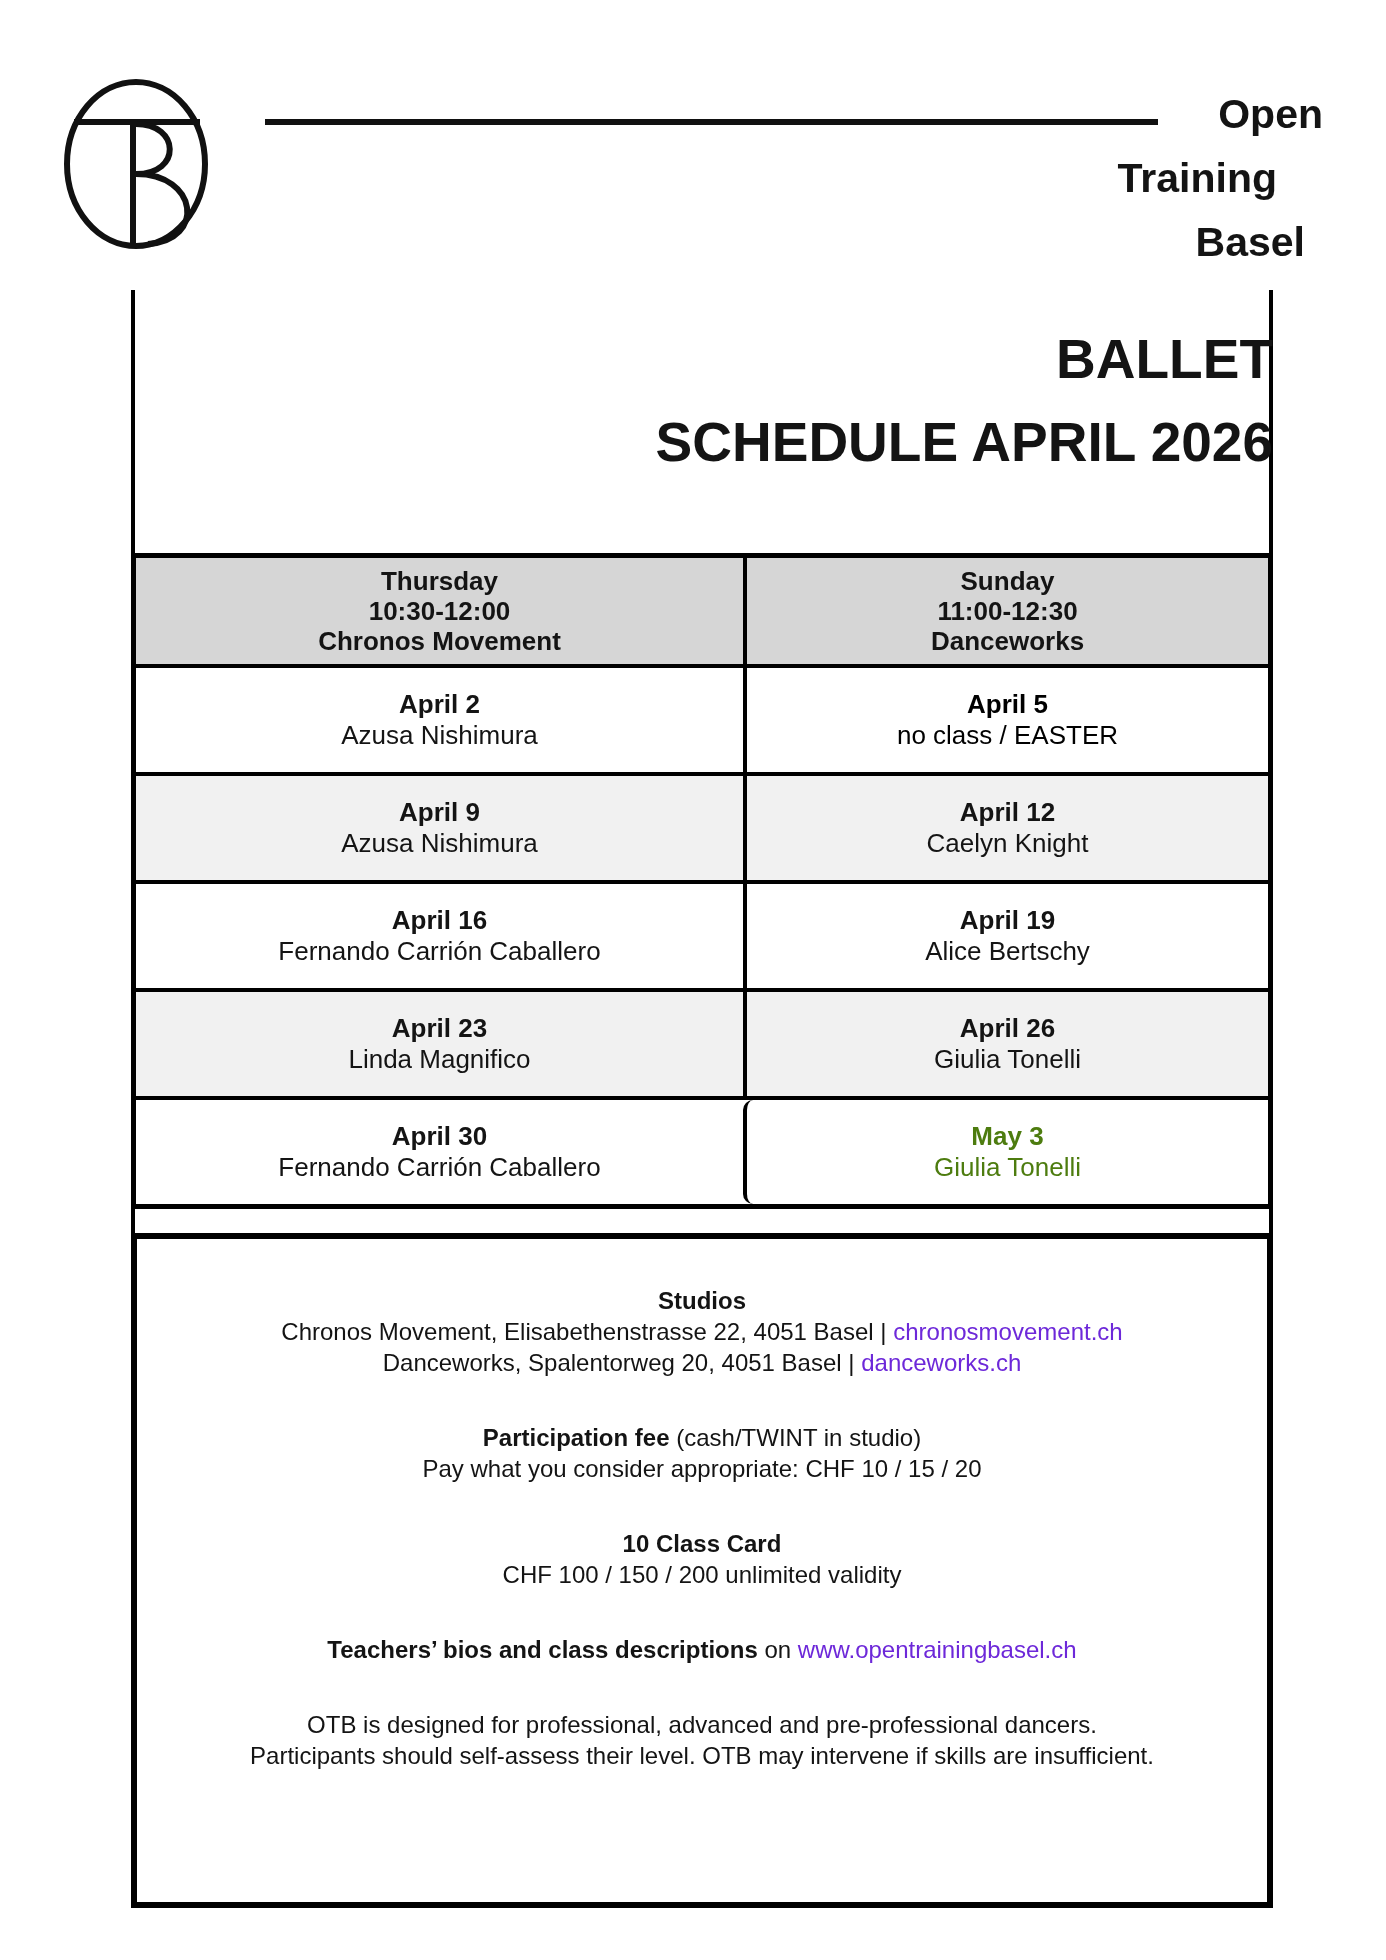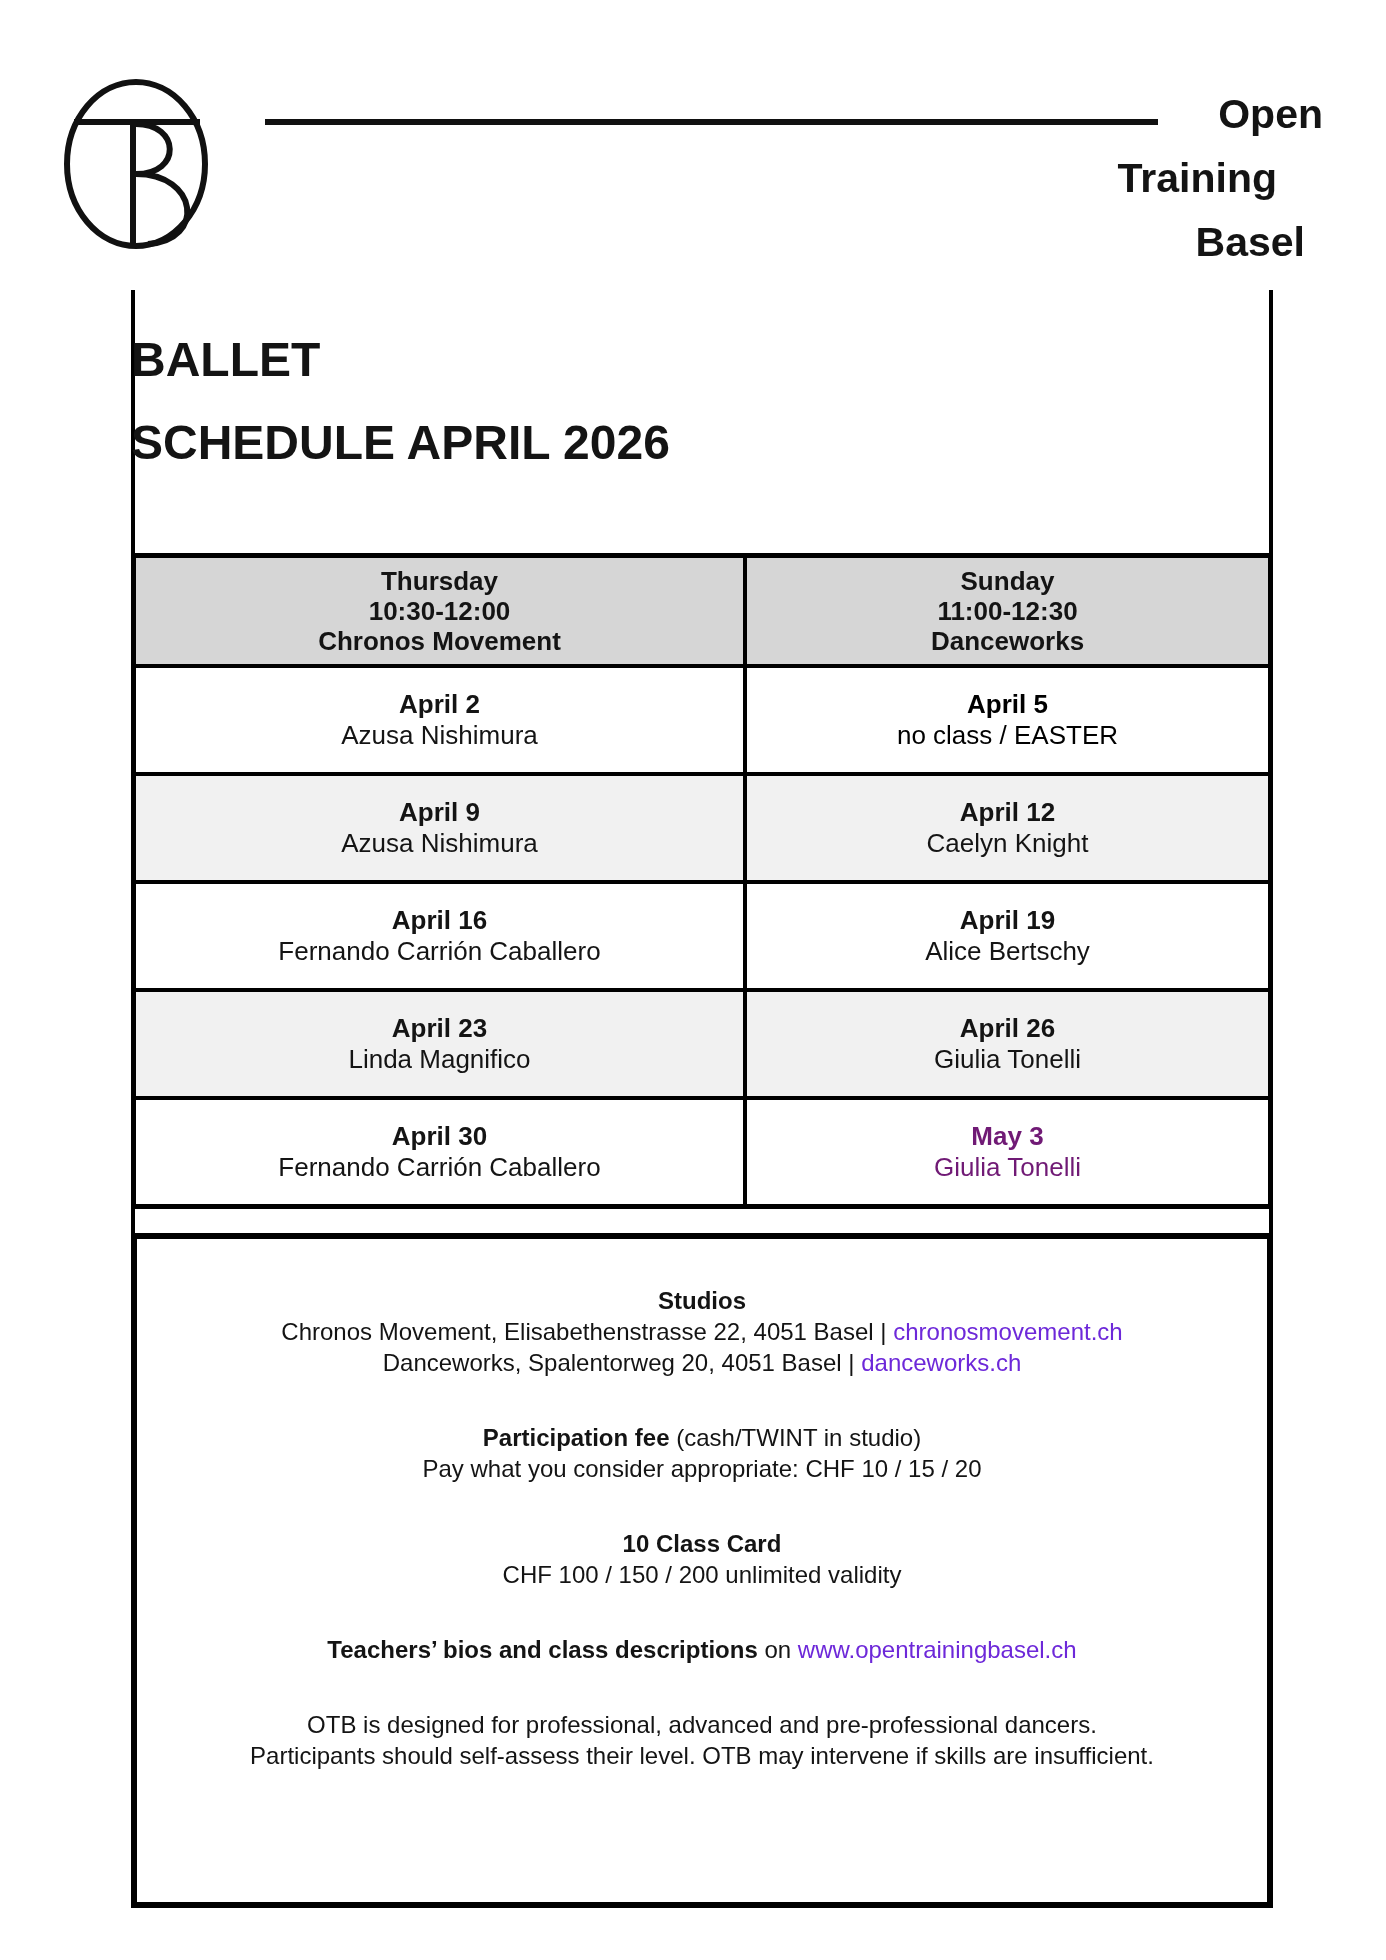--- a/index.html
+++ b/index.html
@@ -15,42 +15,42 @@
   .brand-open{top:94px;right:63px;}
   .brand-training{top:158px;right:109px;}
   .brand-basel{top:222px;right:81px;}
   
   .col-border{position:absolute;top:290px;width:4px;height:1548px;background:#000;}
   .col-border.left{left:131px;}
   .col-border.right{left:1269px;}
   
   .doc-title{
     position:absolute;left:131px;top:318px;width:1142px;
-    text-align:left;font-weight:bold;font-size:48px;line-height:83px;
+    text-align:right;font-weight:bold;font-size:55px;line-height:83px;
     letter-spacing:0px;white-space:nowrap;
   }
   
   .schedule{
     position:absolute;left:131px;top:553px;width:1142px;
     box-sizing:border-box;border:5px solid #000;background:#fff;
   }
   .s-row{display:flex;height:104px;}
   .s-row + .s-row{border-top:4px solid #000;}
   .s-cell{
     flex:1 1 0;display:flex;flex-direction:column;justify-content:center;
     align-items:center;text-align:center;margin-left:43px;
   }
   .s-cell.rightcol{border-left:4px solid #000;}
   .s-row.header{background:#d6d6d6;height:106px;}
   .s-row.shade{background:#f1f1f1;}
   .h-line{font-weight:bold;font-size:26px;line-height:30px;}
   .d-date{font-weight:bold;font-size:26px;line-height:31px;}
   .d-teacher{font-size:26px;line-height:31px;}
   .cell-red{color:#000000;}
-  .cell-muted{color:#701a75;}
+  .cell-muted{color:#4d7c0f;border-radius:10px;}
   
   .infobox{
     position:absolute;left:131px;top:1233px;width:1142px;height:675px;
     box-sizing:border-box;border:6px solid #000;background:#fff;
     text-align:center;font-size:24px;line-height:31px;
     padding-top:46px;
   }
   .sec{margin:0 30px 44px 30px;}
   .sec b,.bold{font-weight:bold;}
   .link{color:#6d28d9;cursor:pointer;}

